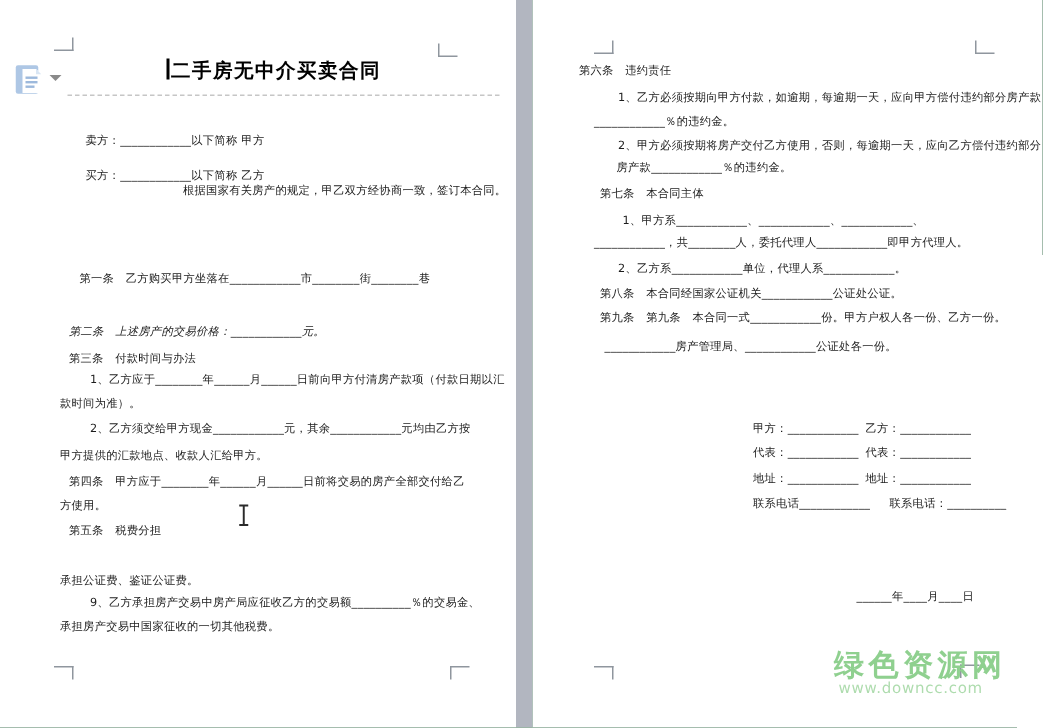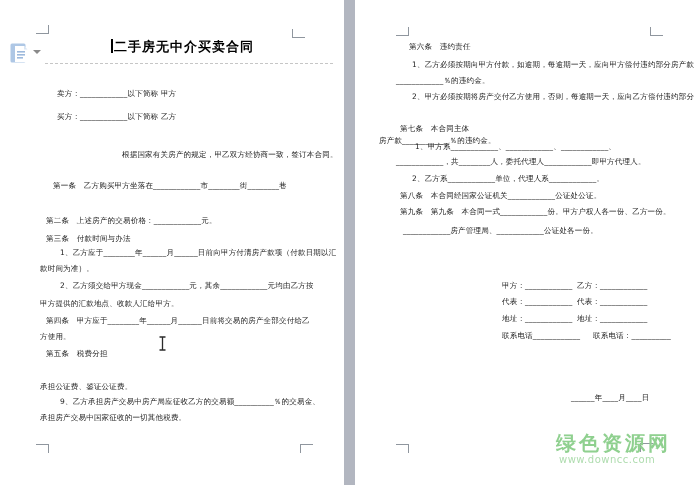--- a/index.html
+++ b/index.html
@@ -37,23 +37,23 @@
     <div class="crop tl" style="left:36px;top:25px;"></div>
     <div class="crop tr" style="left:292px;top:29px;"></div>
     <div class="crop bl" style="left:36px;top:444px;"></div>
     <div class="crop br" style="left:300px;top:444px;"></div>
 
     <div class="doc-title"><span class="caret"></span><span>二手房无中介买卖合同</span></div>
     <div class="dashed-rule"></div>
 
     <div class="line" style="left:57px;top:89px;">卖方：____________以下简称 甲方</div>
     <div class="line" style="left:57px;top:112px;">买方：____________以下简称 乙方</div>
-    <div class="line" style="left:90px;top:150px;padding-left:32px;">根据国家有关房产的规定，甲乙双方经协商一致，签订本合同。</div>
+    <div class="line" style="left:90px;top:122px;padding-left:32px;">根据国家有关房产的规定，甲乙双方经协商一致，签订本合同。</div>
     <div class="line" style="left:53px;top:181px;">第一条　乙方购买甲方坐落在____________市________街________巷</div>
-    <div class="line" style="left:46px;top:216px;">第二条　上述房产的交易价格：____________元。</div>
+    <div class="line" style="left:46px;top:216px;font-style:italic;">第二条　上述房产的交易价格：____________元。</div>
     <div class="line" style="left:46px;top:234px;">第三条　付款时间与办法</div>
     <div class="line" style="left:60px;top:248px;">1、乙方应于________年______月______日前向甲方付清房产款项（付款日期以汇</div>
     <div class="line" style="left:40px;top:264px;">款时间为准）。</div>
     <div class="line" style="left:60px;top:281px;">2、乙方须交给甲方现金____________元，其余____________元均由乙方按</div>
     <div class="line" style="left:40px;top:299px;">甲方提供的汇款地点、收款人汇给甲方。</div>
     <div class="line" style="left:46px;top:316px;">第四条　甲方应于________年______月______日前将交易的房产全部交付给乙</div>
     <div class="line" style="left:40px;top:332px;">方使用。</div>
     <div class="line" style="left:46px;top:349px;">第五条　税费分担</div>
     <div class="line" style="left:40px;top:382px;">承担公证费、鉴证公证费。</div>
     <div class="line" style="left:60px;top:397px;">9、乙方承担房产交易中房产局应征收乙方的交易额__________％的交易金、</div>
@@ -67,25 +67,25 @@
   </div>
 
   <div class="page-gap" style="background: rgb(178, 182, 192);"></div>
 
   <div class="page page-2">
     <div class="crop tl" style="left:41px;top:27px;"></div>
     <div class="crop tr" style="left:295px;top:27px;"></div>
     <div class="crop bl" style="left:41px;top:444px;"></div>
     <div class="crop br" style="left:285px;top:443px;"></div>
 
-    <div class="line" style="left:54px;top:42px;text-align:center;">第六条　违约责任</div>
+    <div class="line" style="left:31px;top:42px;text-align:center;">第六条　违约责任</div>
     <div class="line" style="left:57px;top:60px;">1、乙方必须按期向甲方付款，如逾期，每逾期一天，应向甲方偿付违约部分房产款</div>
     <div class="line" style="left:41px;top:76px;">____________％的违约金。</div>
     <div class="line" style="left:57px;top:92px;">2、甲方必须按期将房产交付乙方使用，否则，每逾期一天，应向乙方偿付违约部分</div>
-    <div class="line" style="left:24px;top:107px;margin-top:29px;">房产款____________％的违约金。</div>
+    <div class="line" style="left:56px;top:107px;">房产款____________％的违约金。</div>
     <div class="line" style="left:45px;top:124px;">第七条　本合同主体</div>
     <div class="line" style="left:60px;top:142px;">1、甲方系____________、____________、____________、</div>
     <div class="line" style="left:41px;top:157px;">____________，共________人，委托代理人____________即甲方代理人。</div>
     <div class="line" style="left:57px;top:174px;">2、乙方系____________单位，代理人系____________。</div>
     <div class="line" style="left:45px;top:191px;">第八条　本合同经国家公证机关____________公证处公证。</div>
     <div class="line" style="left:45px;top:207px;">第九条　第九条　本合同一式____________份。甲方户权人各一份、乙方一份。</div>
     <div class="line" style="left:48px;top:226px;">____________房产管理局、____________公证处各一份。</div>
 
     <div class="sig" style="left:147px;top:281px;">甲方：____________</div>
     <div class="sig" style="left:147px;top:297px;">代表：____________</div>

